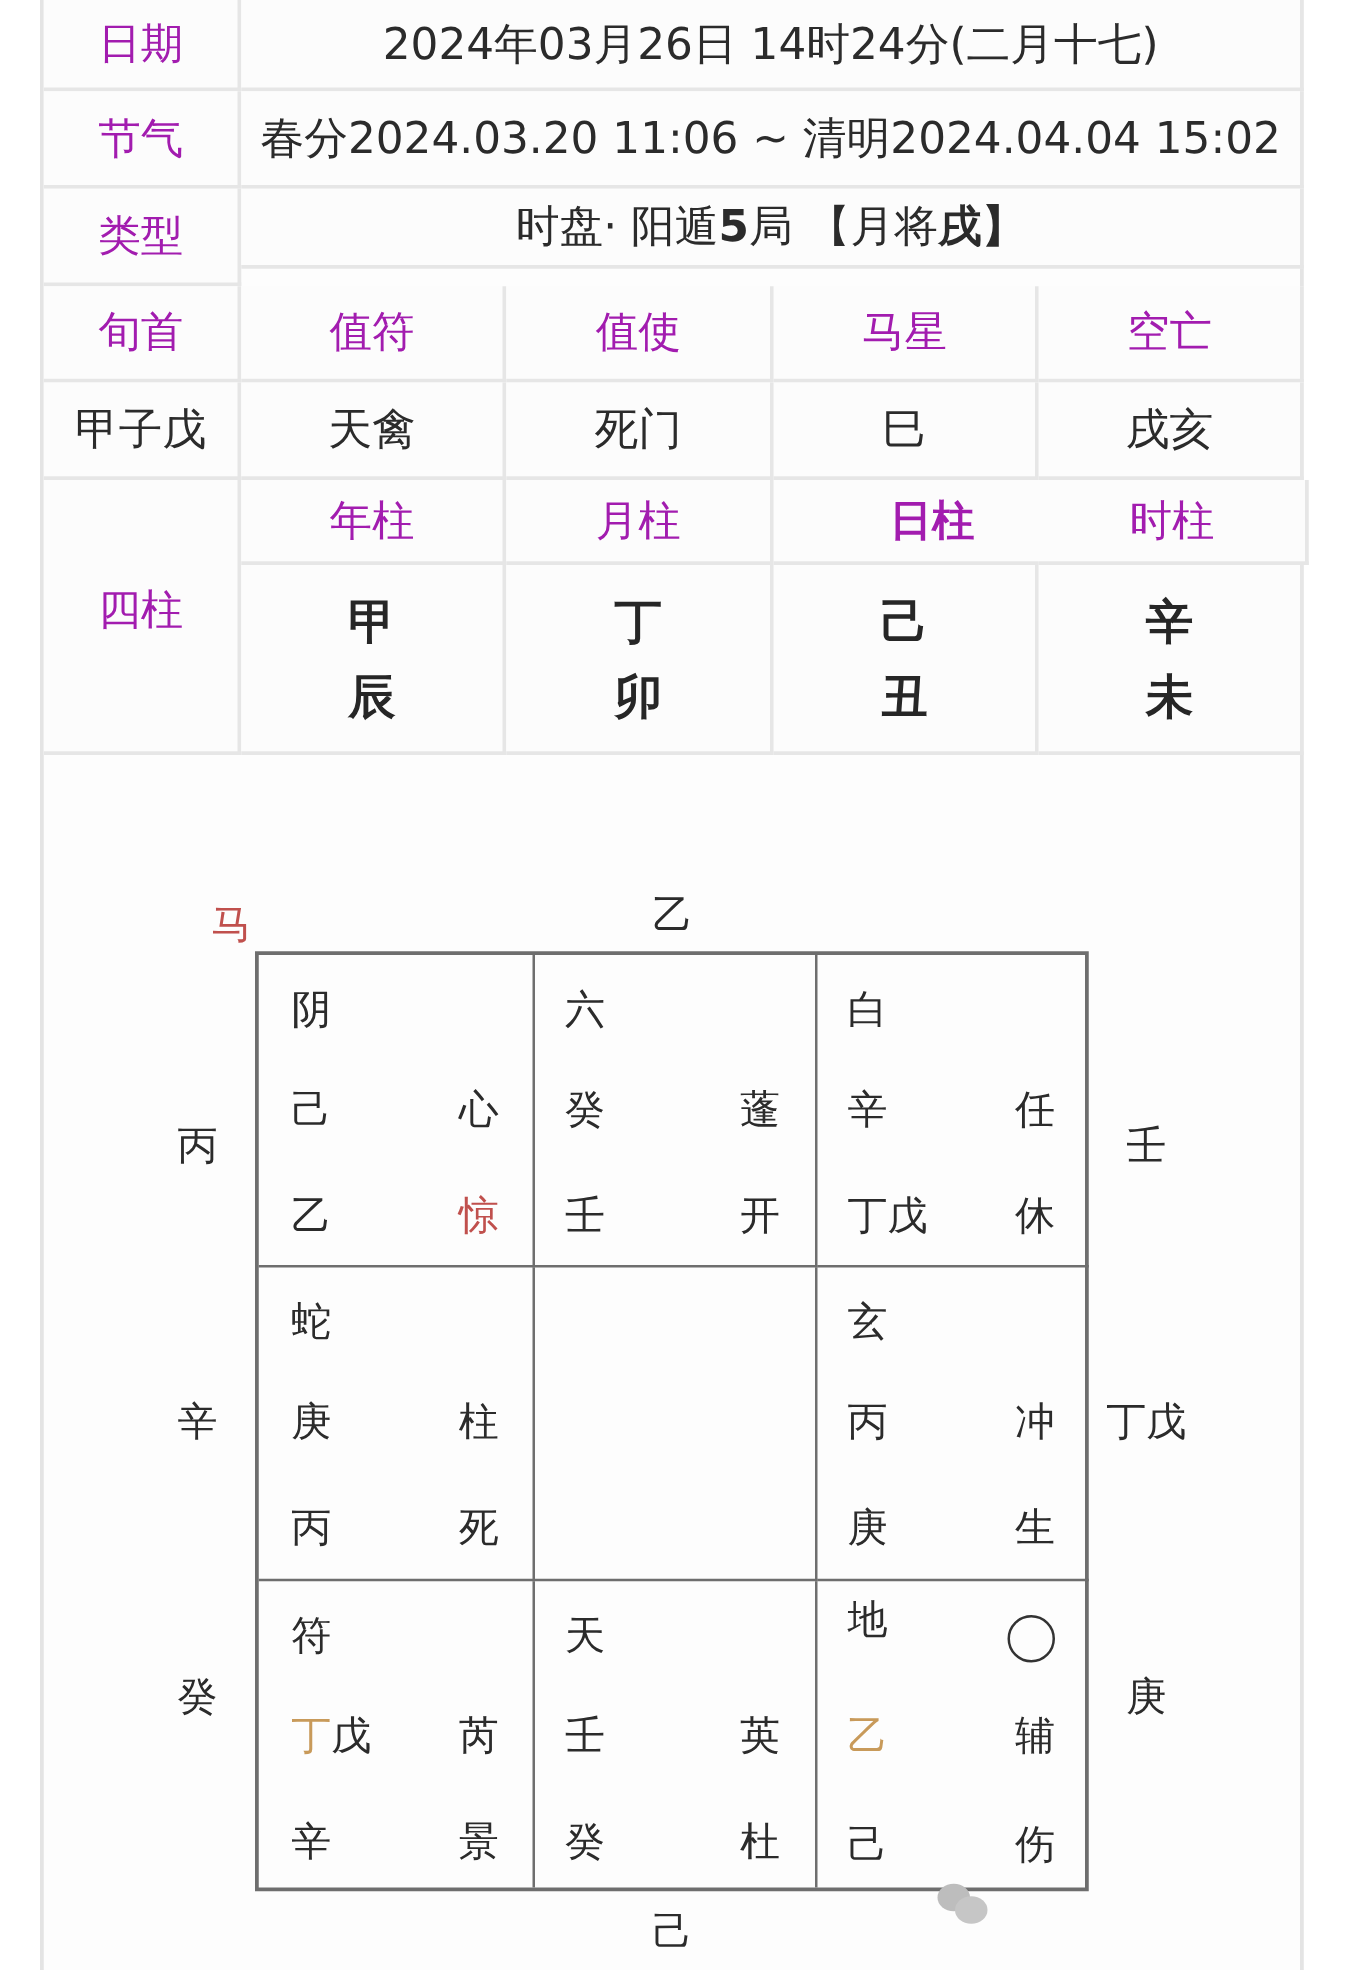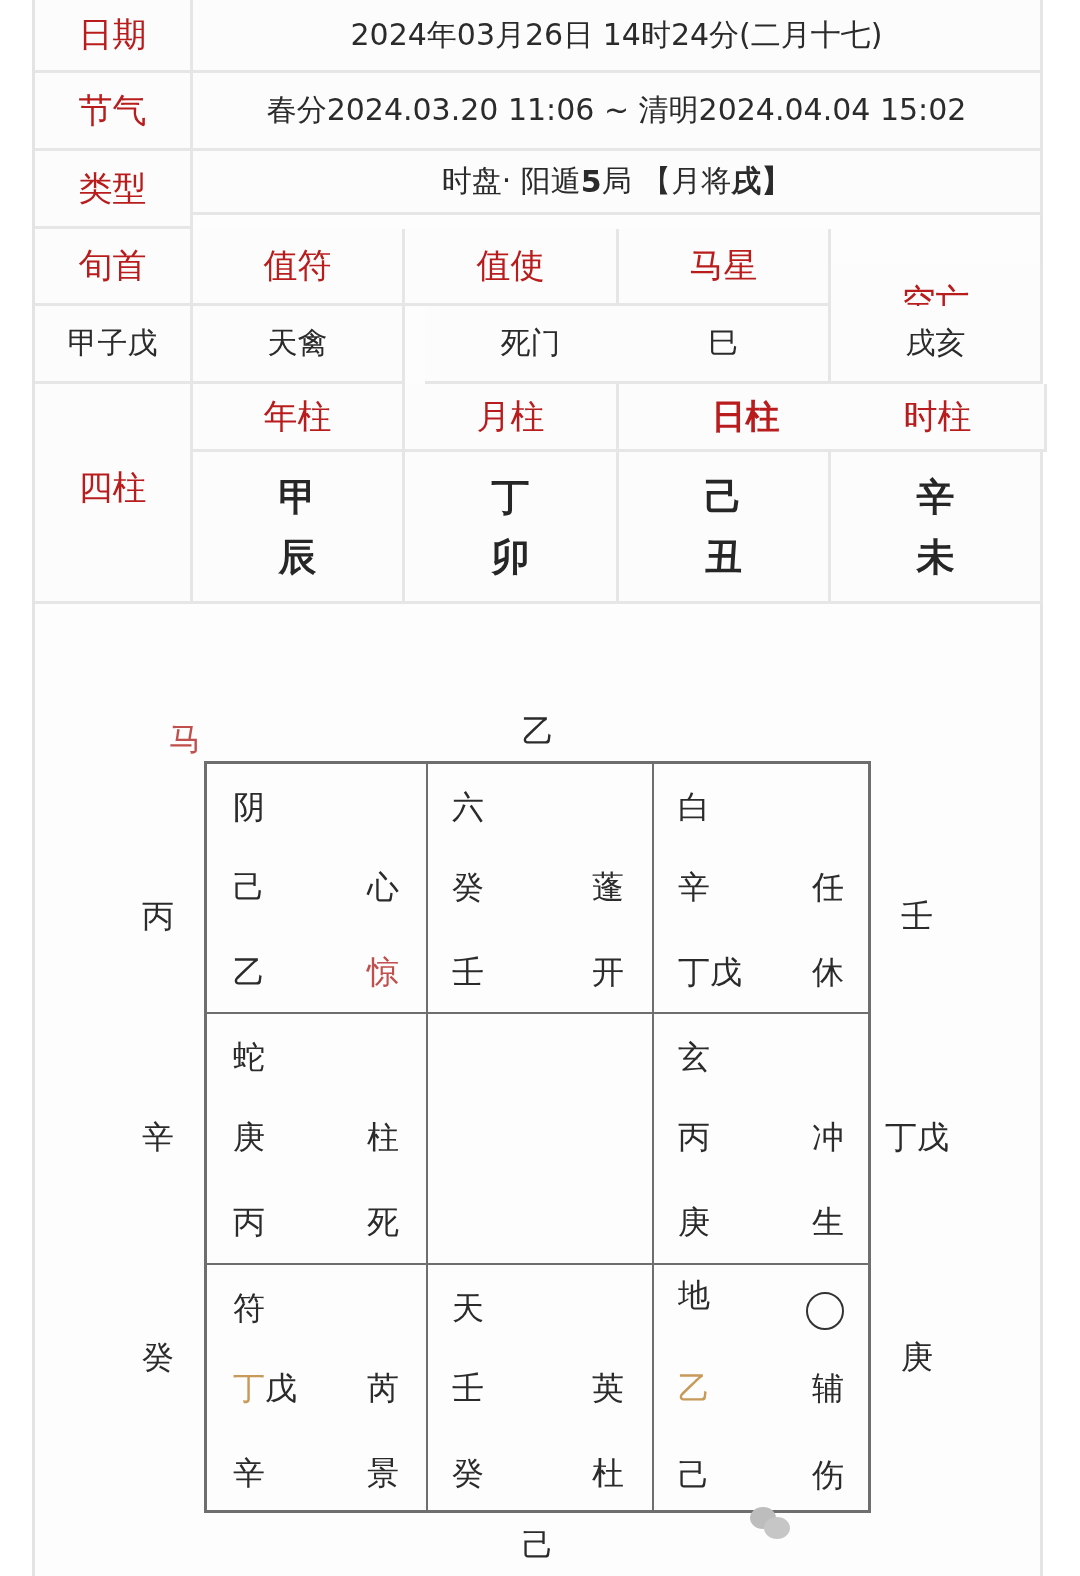--- a/index.html
+++ b/index.html
@@ -4,22 +4,22 @@
 <style>
   html, body { margin: 0; padding: 0; }
   body {
     width: 1080px; height: 1576px; background: #ffffff; position: relative; overflow: hidden;
     font-family: "DejaVu Sans", "Liberation Sans", sans-serif; color: #2a2a2a;
   }
   .frame { position: absolute; left: 32px; top: 0; width: 1011px; height: 1576px;
     border-left: 3px solid #e4e4e4; border-right: 3px solid #e4e4e4; box-sizing: border-box; background:#fdfdfd; }
   .cell { position: absolute; box-sizing: border-box; display: flex; align-items: center; justify-content: center;
     border-right: 3px solid #e6e6e6; border-bottom: 3px solid #e6e6e6; background: #fcfcfc; }
-  .gold { color: #b91c1c; font-size: 34px; }
-  .val { font-size: 30px; color: #2b2b2b; }
+  .gold { color: #a21caf; font-size: 34px; }
+  .val { font-size: 35px; color: #2b2b2b; }
   .pillar { font-size: 38px; font-weight: bold; color: #262626; flex-direction: column; line-height: 60px; }
   .bold { font-weight: bold; }
   .grid { position: absolute; left: 204px; top: 761px; width: 667px; height: 752px;
     border: 3px solid #6e6e6e; box-sizing: border-box; }
   .gcell { position: absolute; box-sizing: border-box; border-right: 2px solid #6e6e6e; border-bottom: 2px solid #6e6e6e; }
   .gt { position: absolute; font-size: 32px; color: #2b2b2b; line-height: 36px; }
   .outer { position: absolute; font-size: 32px; color: #2b2b2b; line-height: 36px; }
   .red { color: #c0504d; }
   .orange { color: #c89a5a; }
   .circle { position: absolute; width: 38px; height: 38px; border: 2px solid #333; border-radius: 50%; box-sizing: border-box; }
@@ -46,25 +46,25 @@
       <span class="bold">5</span>
       <span>局 【月将</span>
       <span class="bold">戌</span>
       <span class="bold">】</span>
   </div>
 
   <div class="cell gold" style="left:35px;top:229px;width:158px;height:77px;">旬首</div>
   <div class="cell gold" style="left:193px;top:229px;width:212px;height:77px;">值符</div>
   <div class="cell gold" style="left:405px;top:229px;width:214px;height:77px;">值使</div>
   <div class="cell gold" style="left:619px;top:229px;width:212px;height:77px;">马星</div>
-  <div class="cell gold" style="left:831px;top:229px;width:212px;height:77px;margin-top:36px;">空亡</div>
+  <div class="cell gold" style="left:831px;top:229px;width:212px;height:77px;">空亡</div>
 
   <div class="cell val" style="left:35px;top:306px;width:158px;height:78px;">甲子戊</div>
   <div class="cell val" style="left:193px;top:306px;width:212px;height:78px;">天禽</div>
-  <div class="cell val" style="left:405px;top:306px;width:214px;height:78px;margin-left:20px;">死门</div>
+  <div class="cell val" style="left:405px;top:306px;width:214px;height:78px;">死门</div>
   <div class="cell val" style="left:619px;top:306px;width:212px;height:78px;">巳</div>
   <div class="cell val" style="left:831px;top:306px;width:212px;height:78px;">戌亥</div>
 
   <div class="cell gold" style="left:35px;top:384px;width:158px;height:220px;padding-bottom:10px;font-family:Liberation Serif, serif;">四柱</div>
   <div class="cell gold" style="left:193px;top:384px;width:212px;height:68px;">年柱</div>
   <div class="cell gold" style="left:405px;top:384px;width:214px;height:68px;">月柱</div>
   <div class="cell gold" style="left:619px;top:384px;width:256px;height:68px;font-weight:bold;">日柱</div>
   <div class="cell gold" style="left:831px;top:384px;width:216px;height:68px;">时柱</div>
 
   <div class="cell pillar" style="left:193px;top:452px;width:212px;height:152px;">

